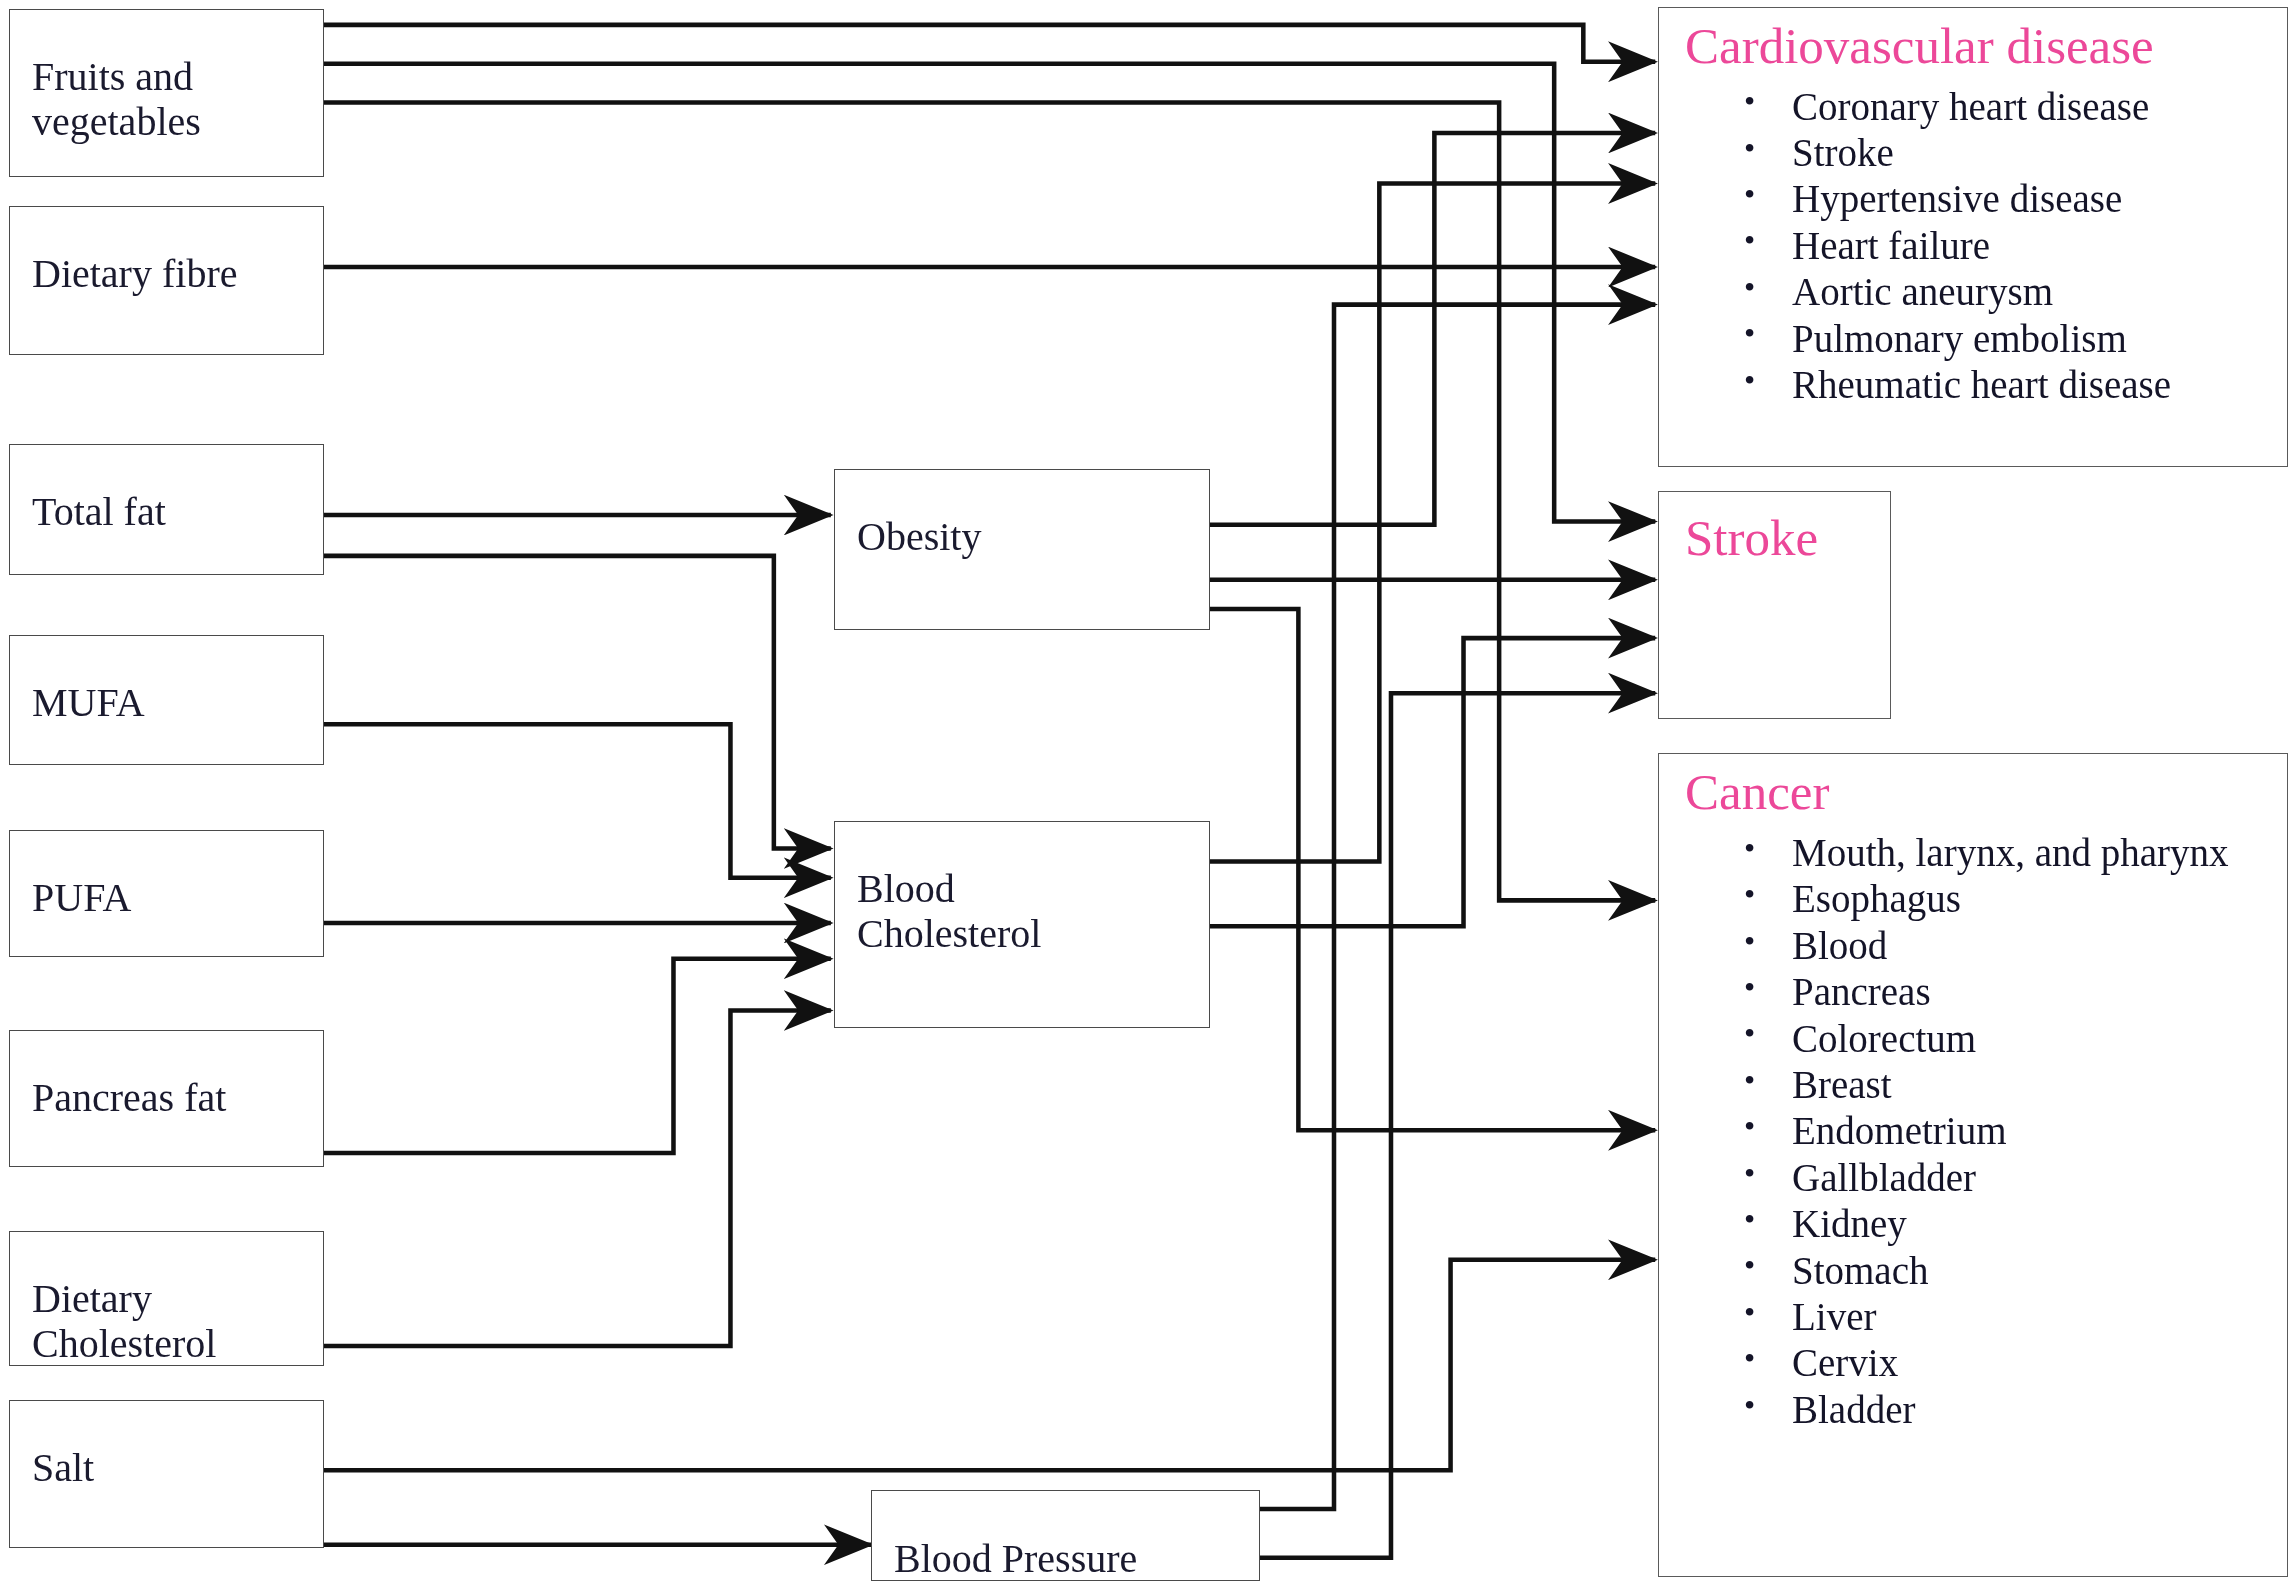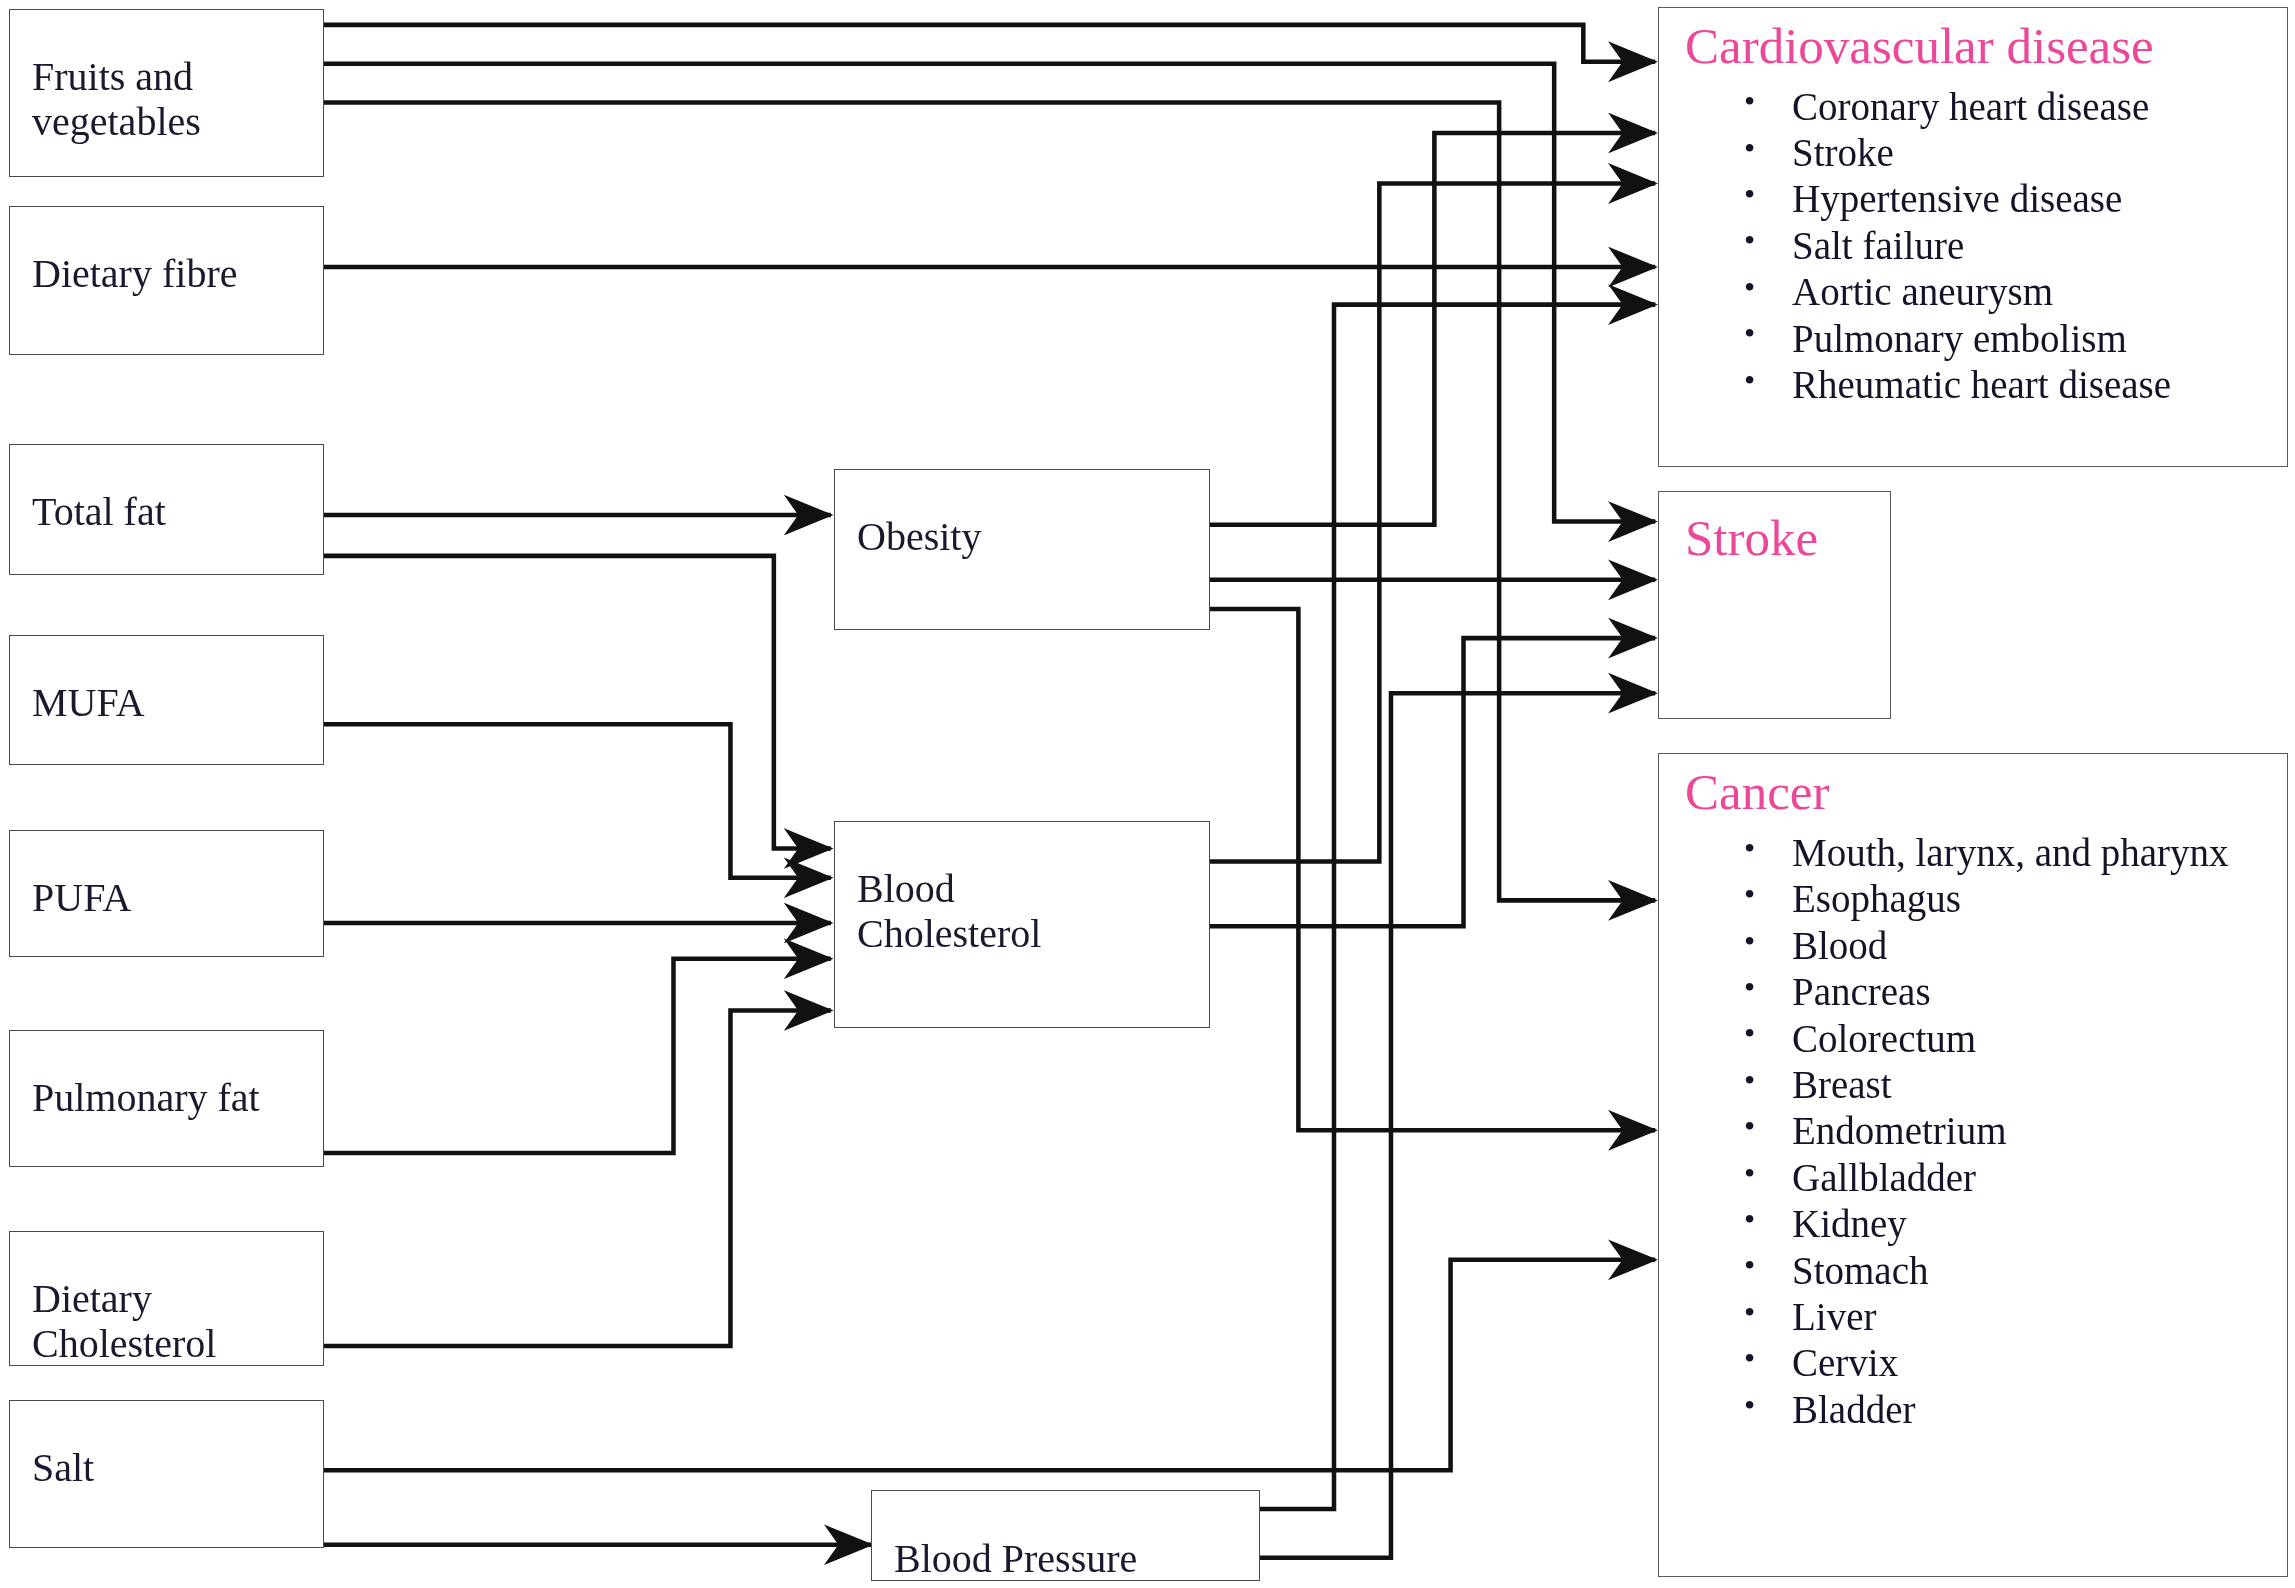--- a/index.html
+++ b/index.html
@@ -85,21 +85,21 @@
 
   <div class="node nutrient" style="left:9px;top:830px;width:315px;height:127px;">
     <span class="label">PUFA</span>
   </div>
 
   <div class="node nutrient" style="left:9px;top:635px;width:315px;height:130px;">
     <span class="label">MUFA</span>
   </div>
 
   <div class="node nutrient" style="left:9px;top:1030px;width:315px;height:137px;">
-    <span class="label">Pulmonary fat</span>
+    <span class="label">Pancreas fat</span>
   </div>
 
   <div class="node nutrient" style="left:9px;top:1231px;width:315px;height:135px;">
     <span class="label">Dietary
 Cholesterol</span>
   </div>
 
   <div class="node nutrient" style="left:9px;top:1400px;width:315px;height:148px;">
     <span class="label">Salt</span>
   </div>
@@ -116,21 +116,21 @@
   <div class="node mediator" style="left:871px;top:1490px;width:389px;height:91px;">
     <span class="label" style="top:18px;">Blood Pressure</span>
   </div>
 
   <div class="node outcome" style="left:1658px;top:6.5px;width:630px;height:460px;">
     <span class="title">Cardiovascular disease</span>
     <ul style="top:76px;">
       <li><span class="bul">•</span><span>Coronary heart disease</span></li>
       <li><span class="bul">•</span><span>Stroke</span></li>
       <li><span class="bul">•</span><span>Hypertensive disease</span></li>
-      <li><span class="bul">•</span><span>Salt failure</span></li>
+      <li><span class="bul">•</span><span>Heart failure</span></li>
       <li><span class="bul">•</span><span>Aortic aneurysm</span></li>
       <li><span class="bul">•</span><span>Pulmonary embolism</span></li>
       <li><span class="bul">•</span><span>Rheumatic heart disease</span></li>
     </ul>
   </div>
 
   <div class="node outcome stroke-box" style="left:1658px;top:491px;width:233px;height:228px;">
     <span class="title">Stroke</span>
   </div>
 

